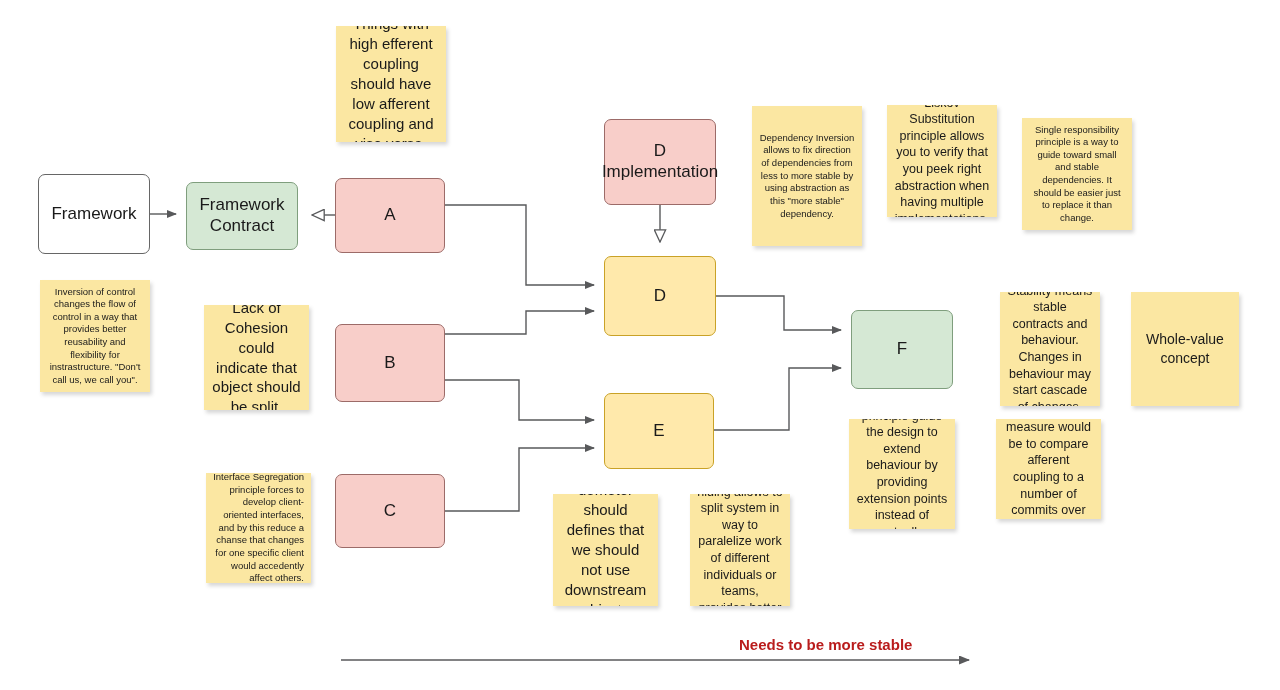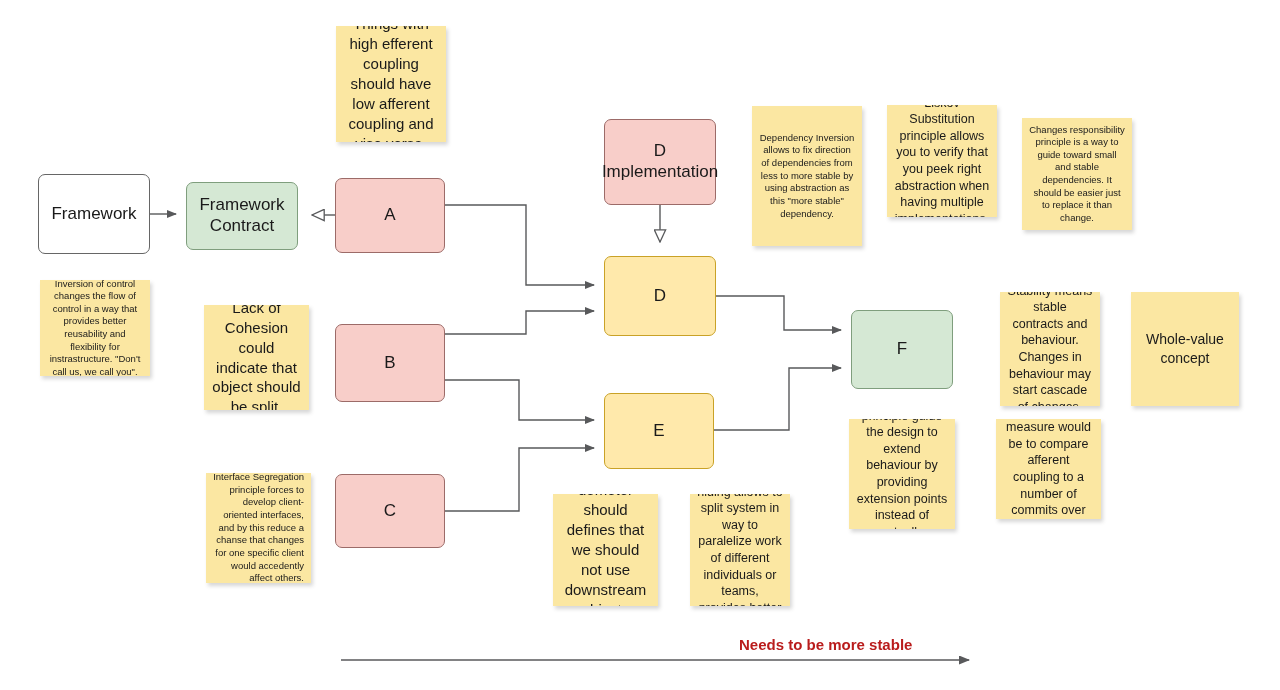--- a/index.html
+++ b/index.html
@@ -169,24 +169,24 @@
 
   <div class="note sm" style="left:752px; top:106px; width:110px; height:140px;">
     <span>Dependency Inversion allows to fix direction of dependencies from less to more stable by using abstraction as this "more stable" dependency.</span>
   </div>
 
   <div class="note md" style="left:887px; top:105px; width:110px; height:112px;">
     <span>Liskov Substitution principle allows you to verify that you peek right abstraction when having multiple implementations.</span>
   </div>
 
   <div class="note sm" style="left:1022px; top:118px; width:110px; height:112px;">
-    <span>Changes responsibility principle is a way to guide toward small and stable dependencies. It should be easier just to replace it than change.</span>
-  </div>
-
-  <div class="note sm" style="left:40px; top:280px; width:110px; height:96px;">
+    <span>Single responsibility principle is a way to guide toward small and stable dependencies. It should be easier just to replace it than change.</span>
+  </div>
+
+  <div class="note sm" style="left:40px; top:280px; width:110px; height:112px;">
     <span>Inversion of control changes the flow of control in a way that provides better reusability and flexibility for instrastructure. "Don't call us, we call you".</span>
   </div>
 
   <div class="note lg" style="left:204px; top:305px; width:105px; height:105px;">
     <span>Lack of Cohesion could indicate that object should be split.</span>
   </div>
 
   <div class="note sm" style="left:206px; top:473px; width:105px; height:110px;text-align:right;">
     <span>Interface Segregation principle forces to develop client-oriented interfaces, and by this reduce a chanse that changes for one specific client would accedently affect others.</span>
   </div>

